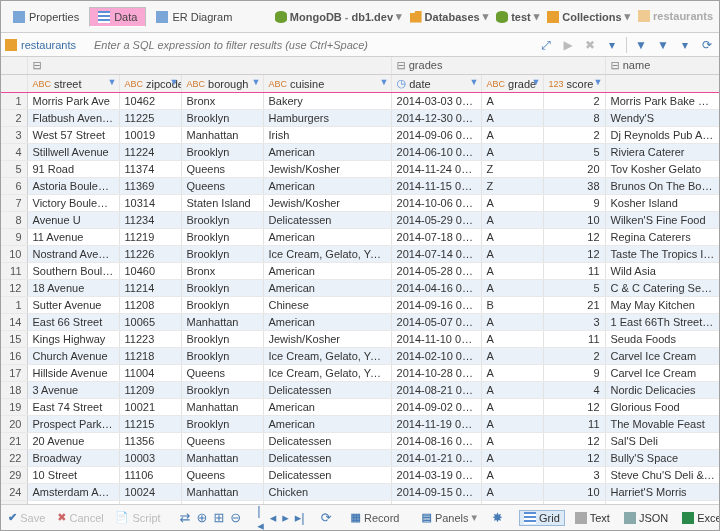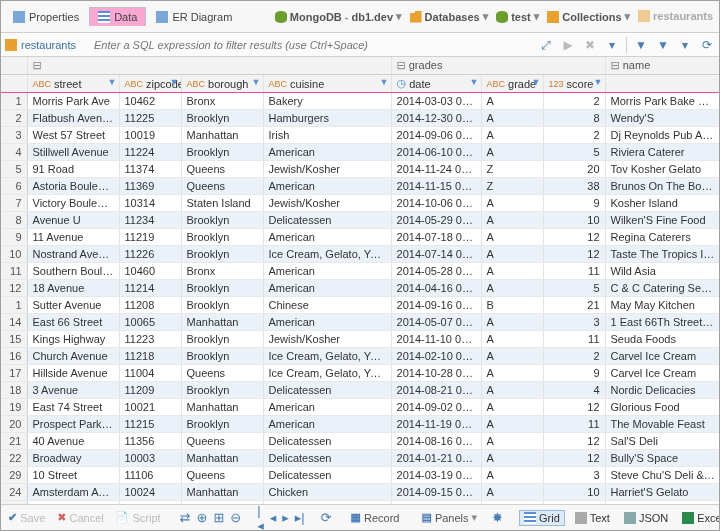--- a/index.html
+++ b/index.html
@@ -411,21 +411,21 @@
           <td>11215</td>
           <td>Brooklyn</td>
           <td>American</td>
           <td>2014-11-19 03:00:00</td>
           <td>A</td>
           <td class="num">11</td>
           <td>The Movable Feast</td>
         </tr>
         <tr>
           <td class="rownum">21</td>
-          <td>40 Avenue</td>
+          <td>20 Avenue</td>
           <td>11356</td>
           <td>Queens</td>
           <td>Delicatessen</td>
           <td>2014-08-16 04:00:00</td>
           <td>A</td>
           <td class="num">12</td>
           <td>Sal'S Deli</td>
         </tr>
         <tr>
           <td class="rownum">22</td>
@@ -451,21 +451,21 @@
         </tr>
         <tr>
           <td class="rownum">24</td>
           <td>Amsterdam Avenue</td>
           <td>10024</td>
           <td>Manhattan</td>
           <td>Chicken</td>
           <td>2014-09-15 04:00:00</td>
           <td>A</td>
           <td class="num">10</td>
-          <td>Harriet'S Gelato</td>
+          <td>Harriet'S Morris</td>
         </tr>
         <tr>
           <td class="rownum">25</td>
           <td>Columbus Avenue</td>
           <td>10025</td>
           <td>Manhattan</td>
           <td>American</td>
           <td>2014-09-12 04:00:00</td>
           <td>B</td>
           <td class="num">26</td>

